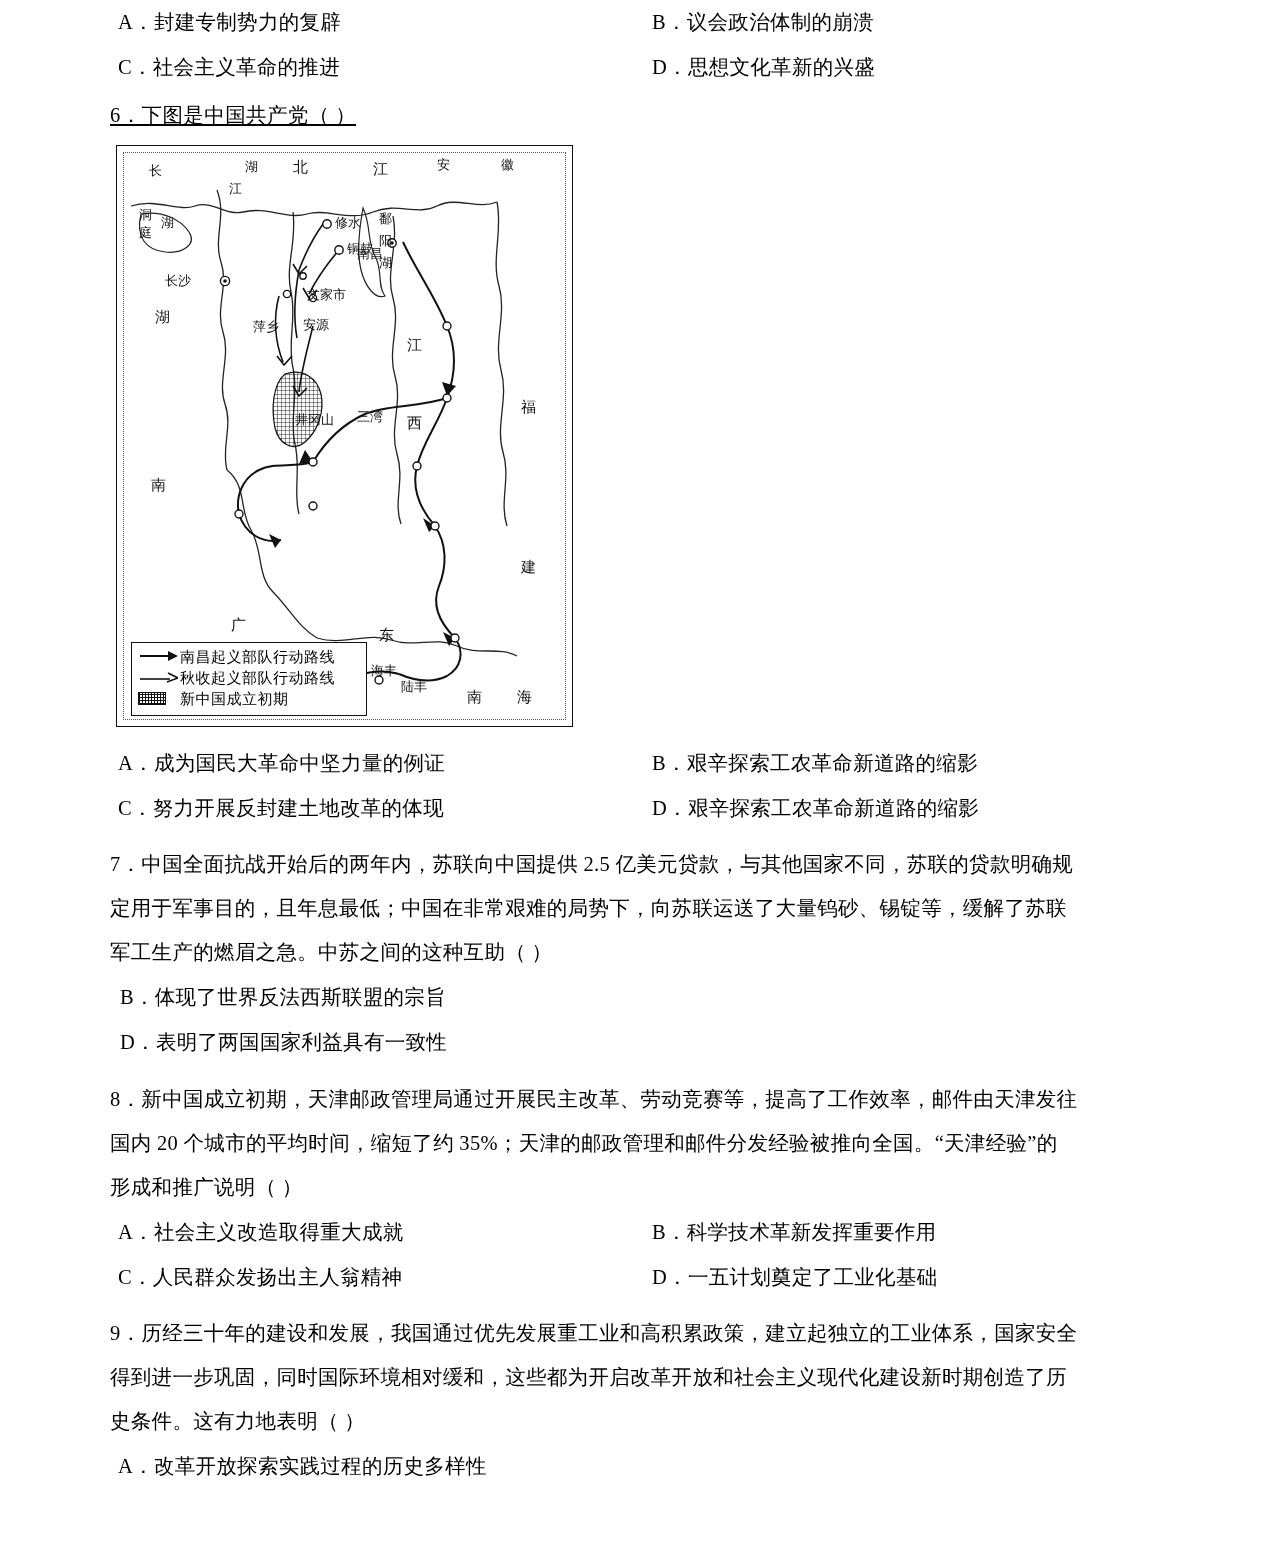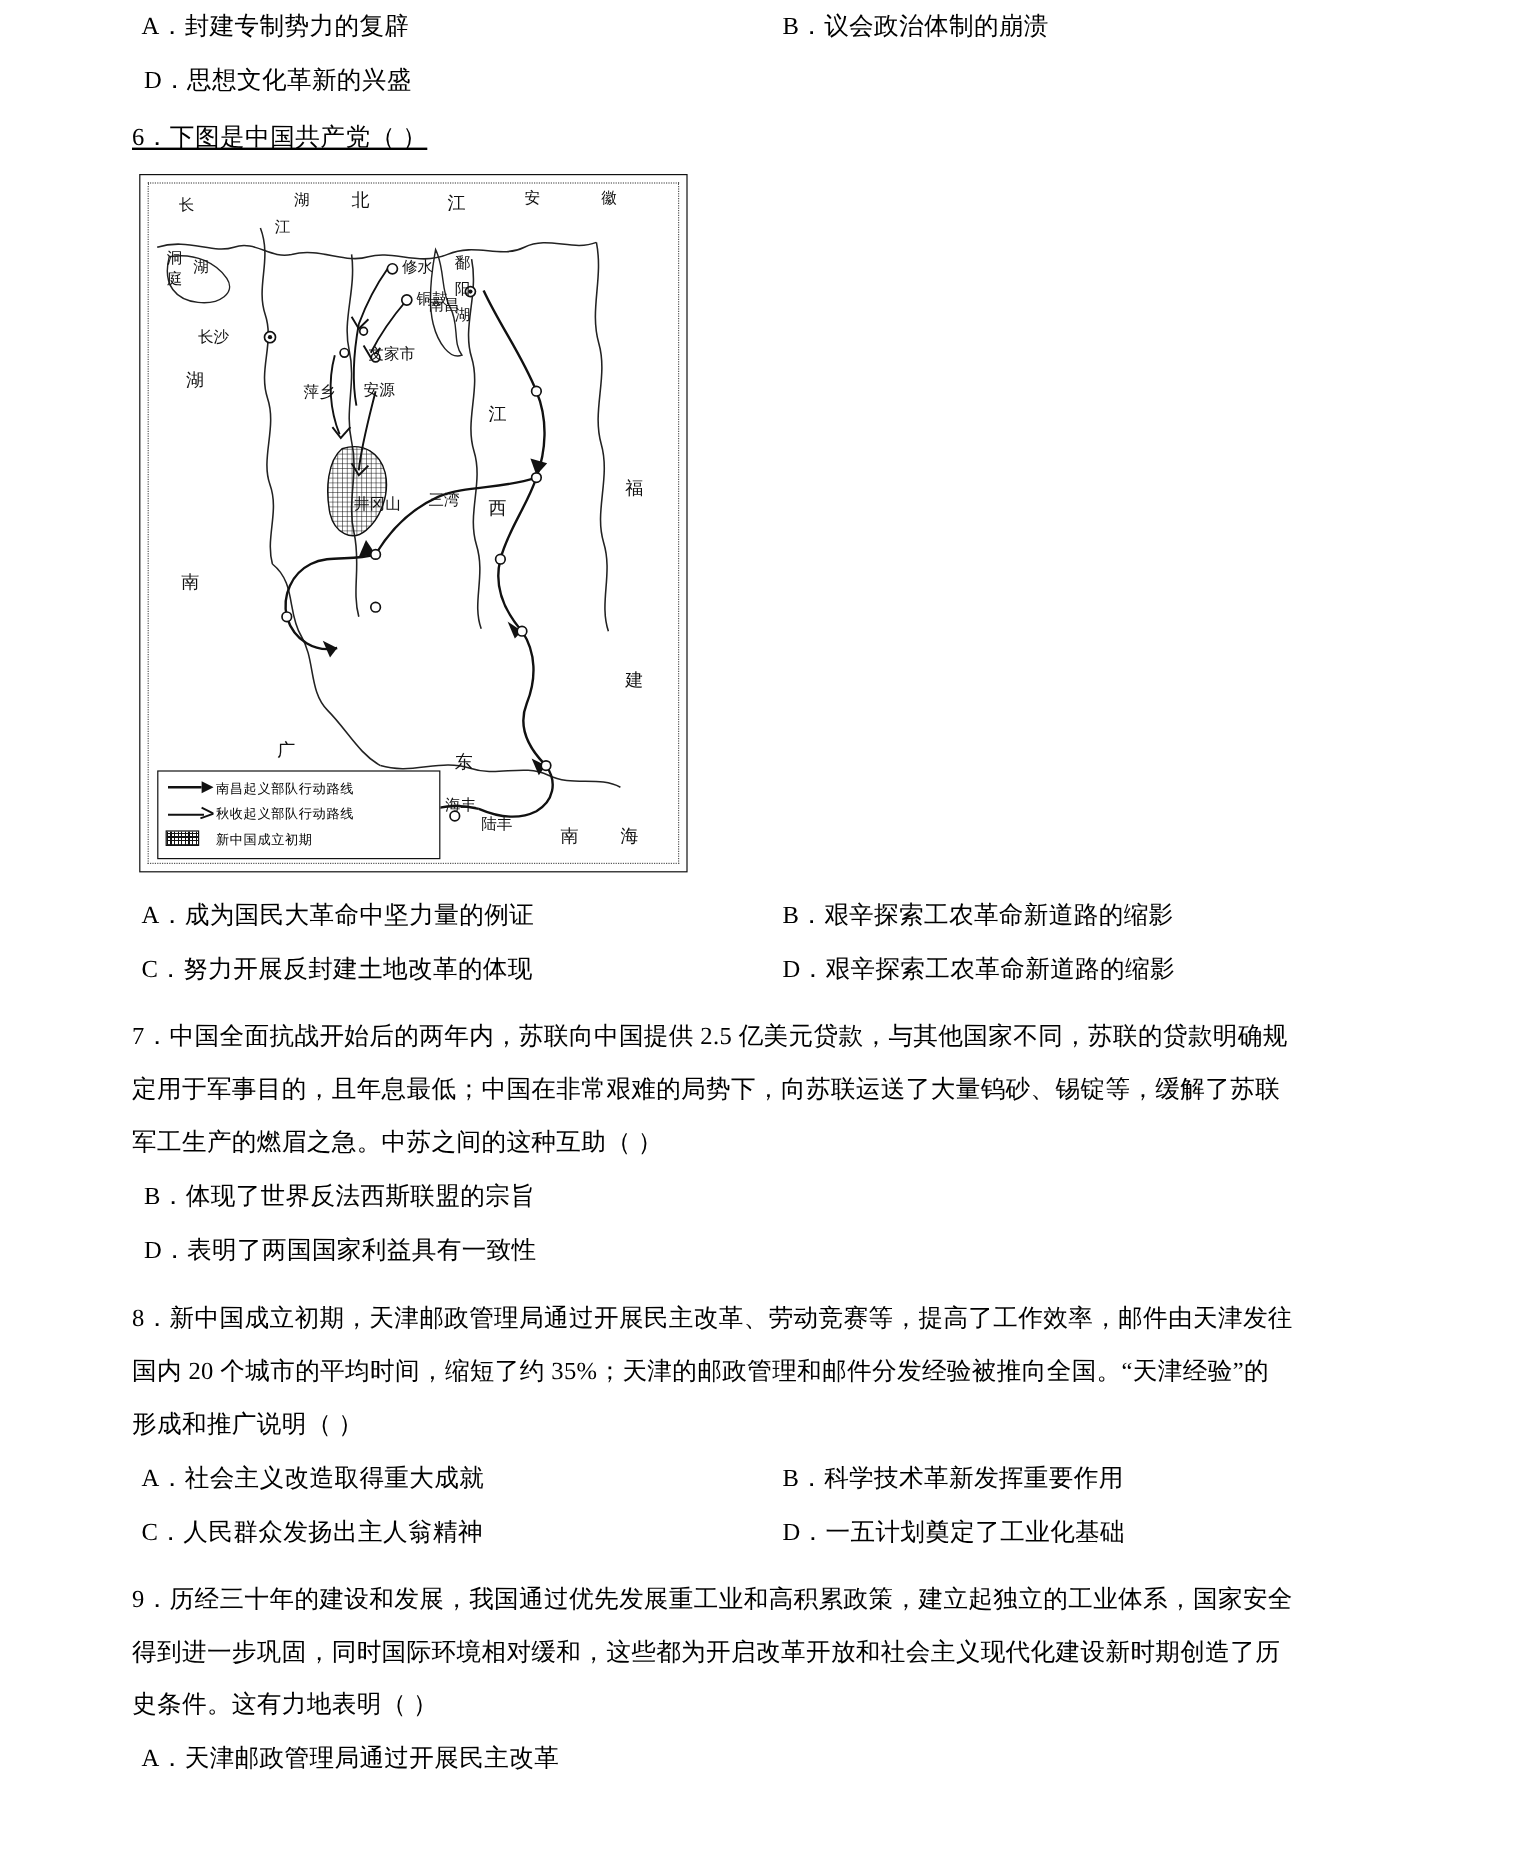--- a/index.html
+++ b/index.html
@@ -92,40 +92,41 @@
     display: flex;
     align-items: center;
     height: 21px;
     font-size: 13px;
   }
   .legend-sym {
     width: 42px;
     display: inline-block;
     flex: none;
   }
-  .legend-text { font-size: 11px; letter-spacing: 0.5px; }
+  .legend-text { font-size: 15px; letter-spacing: 0.5px; }
   .hatch {
     width: 26px; height: 11px;
     background:
       repeating-linear-gradient(0deg, #111 0 1px, transparent 1px 3px),
       repeating-linear-gradient(90deg, #111 0 1px, transparent 1px 3px);
     border: 1px solid #111;
     display: inline-block;
   }
 </style>
 </head>
 <body>
 
 <div class="page">
 
   <div class="opt-row">
     <div class="opt opt-a">A．封建专制势力的复辟</div>
     <div class="opt opt-b">B．议会政治体制的崩溃</div>
   </div>
   <div class="opt-row">
+    <div class="opt opt-a">C．社会主义革命的推进</div>
     <div class="opt opt-b">D．思想文化革新的兴盛</div>
   </div>
 
   <div class="spacer-sm"></div>
 
   <p class="qline">6．下图是中国共产党（    ）</p>
 
   <div class="figure-wrap">
     <div class="map-box">
       <div class="map-inner"></div>
@@ -322,16 +323,16 @@
     <div class="opt opt-b">D．一五计划奠定了工业化基础</div>
   </div>
 
   <div class="spacer-md"></div>
 
   <p class="qbody">9．历经三十年的建设和发展，我国通过优先发展重工业和高积累政策，建立起独立的工业体系，国家安全</p>
   <p class="qbody">得到进一步巩固，同时国际环境相对缓和，这些都为开启改革开放和社会主义现代化建设新时期创造了历</p>
   <p class="qbody">史条件。这有力地表明（    ）</p>
 
   <div class="opt-row">
-    <div class="opt opt-a">A．天津邮政管理局通过开展民主改革</div>
+    <div class="opt opt-a">A．改革开放探索实践过程的历史多样性</div>
   </div>
 
 </div>
 
 </body></html>

